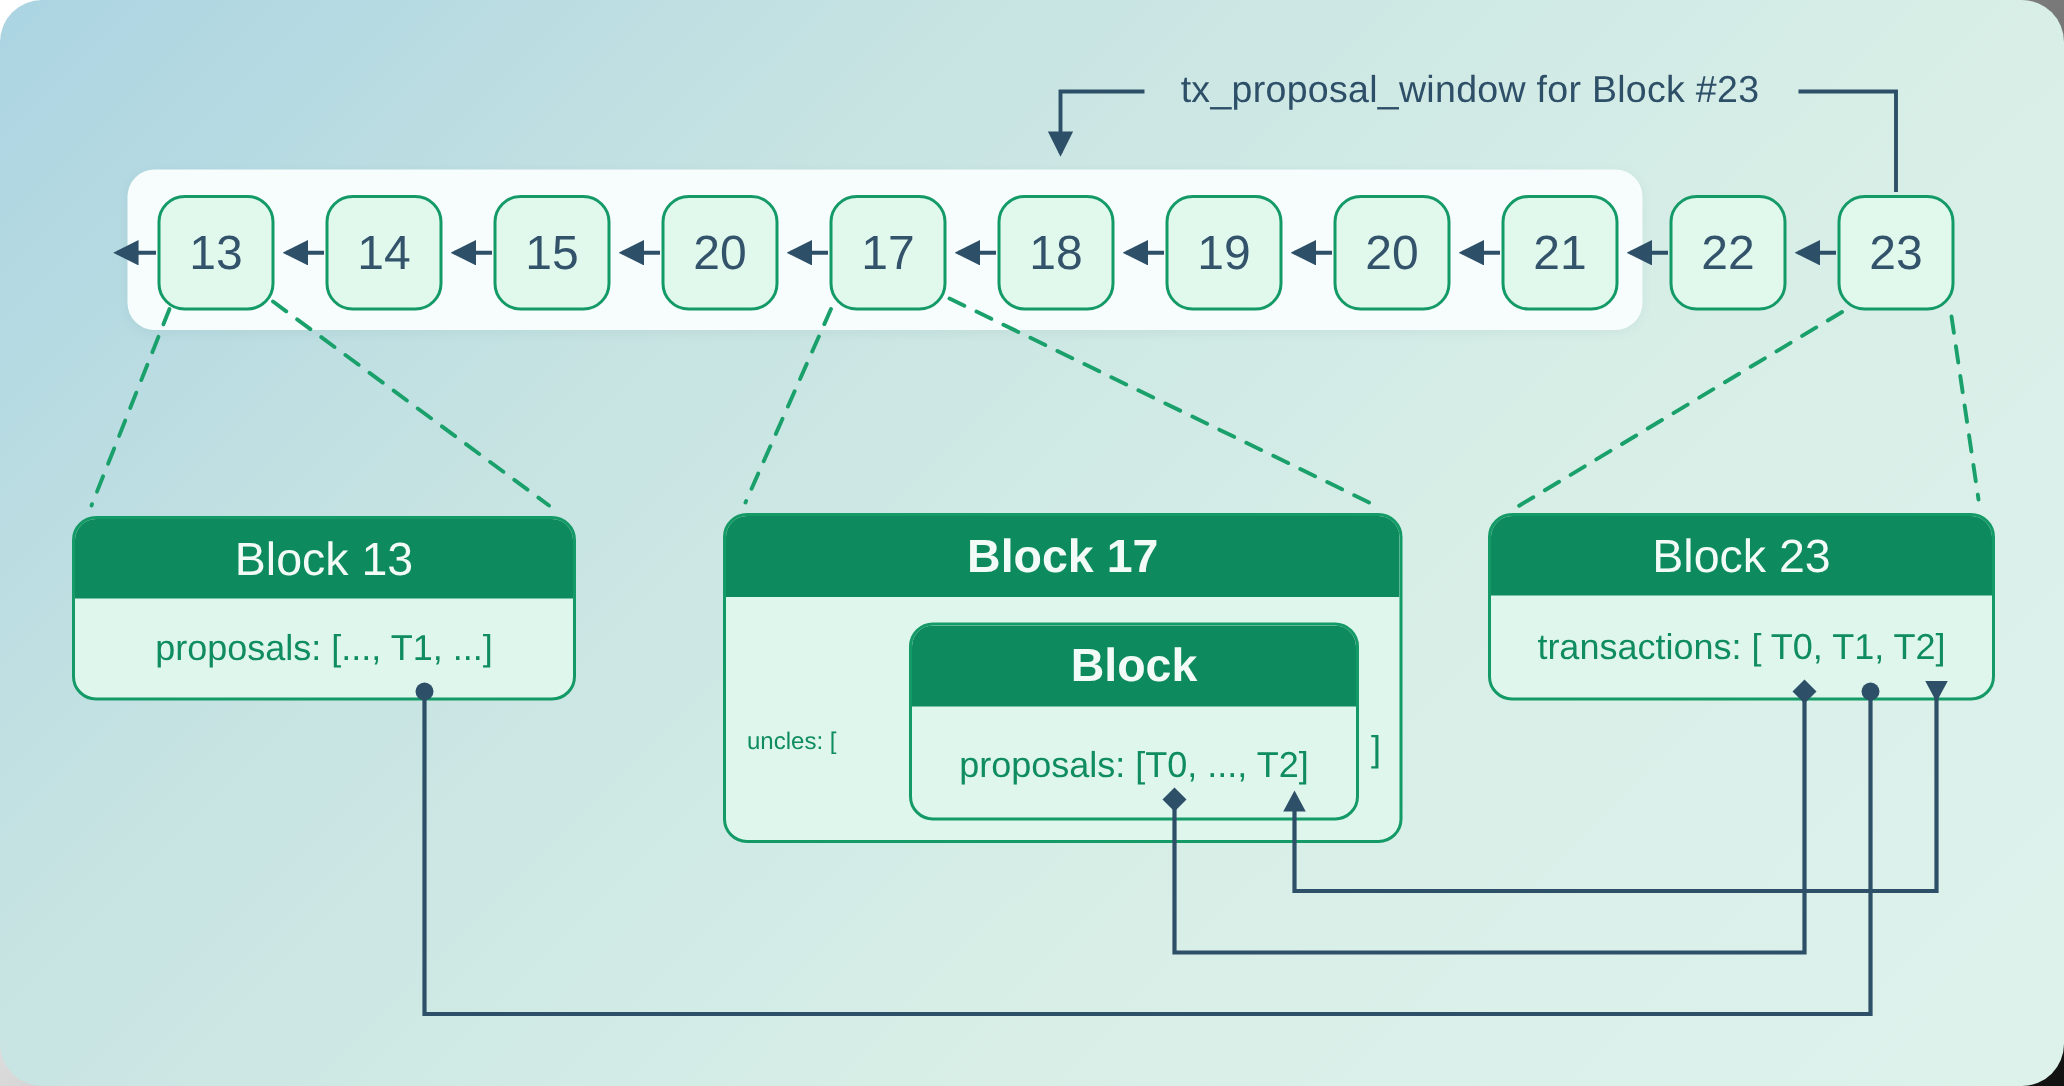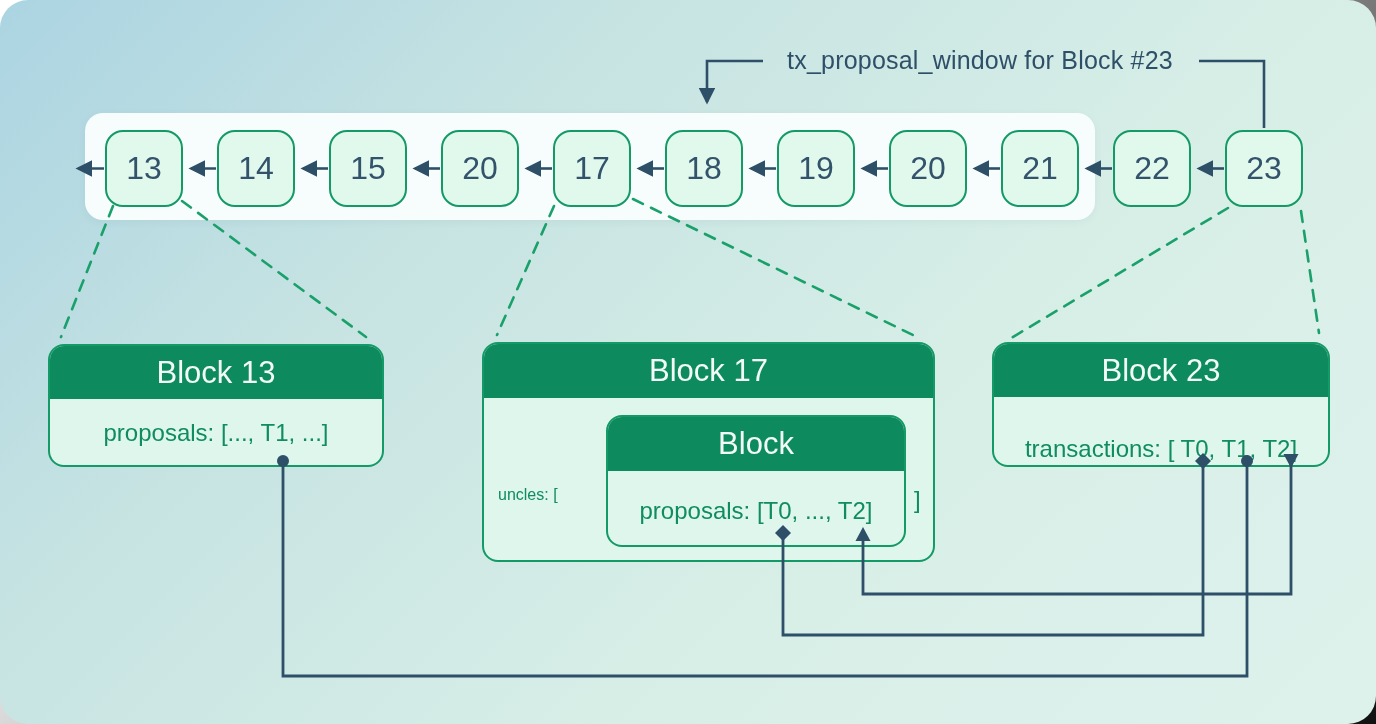--- a/index.html
+++ b/index.html
@@ -45,23 +45,23 @@
     display:flex; align-items:center; justify-content:center;
     font-size:31px;
   }
   .card-body {
     display:flex; align-items:center; justify-content:center;
     font-size:24px; color:#0f8c60;
   }
   #card13 { left:48px;  top:344px; width:336px; height:123px; }
   #card13 .card-body { height:68px;border-radius:20px; }
   #card23 { left:992px; top:342px; width:338px; height:125px; }
-  #card23 .card-body { height:70px;margin-top:17px; }
+  #card23 .card-body { height:70px; }
   #card17 { left:482px; top:342px; width:453px; height:220px; }
-  #card17 .card-header { height:54px; }
+  #card17 .card-header { height:54px;font-weight:bold; }
   .uncles-open  { position:absolute; left:14px;  top:142px; font-size:16px; color:#0f8c60; }
   .uncles-close { position:absolute; left:430px; top:142px; font-size:24px; color:#0f8c60; }
   .nested-card {
     position:absolute; left:122px; top:71px; width:300px; height:132px;
     border:2.5px solid #149a66; border-radius:16px; background:#def6ec; overflow:hidden;
   }
   .nested-card .card-header { height:52px; }
   .nested-card .card-body { height:80px; }
   
   svg.overlay { position:absolute; left:0; top:0; pointer-events:none; }

